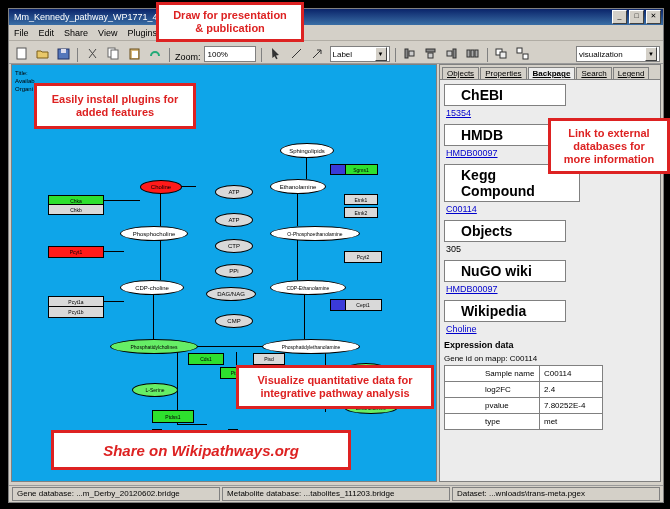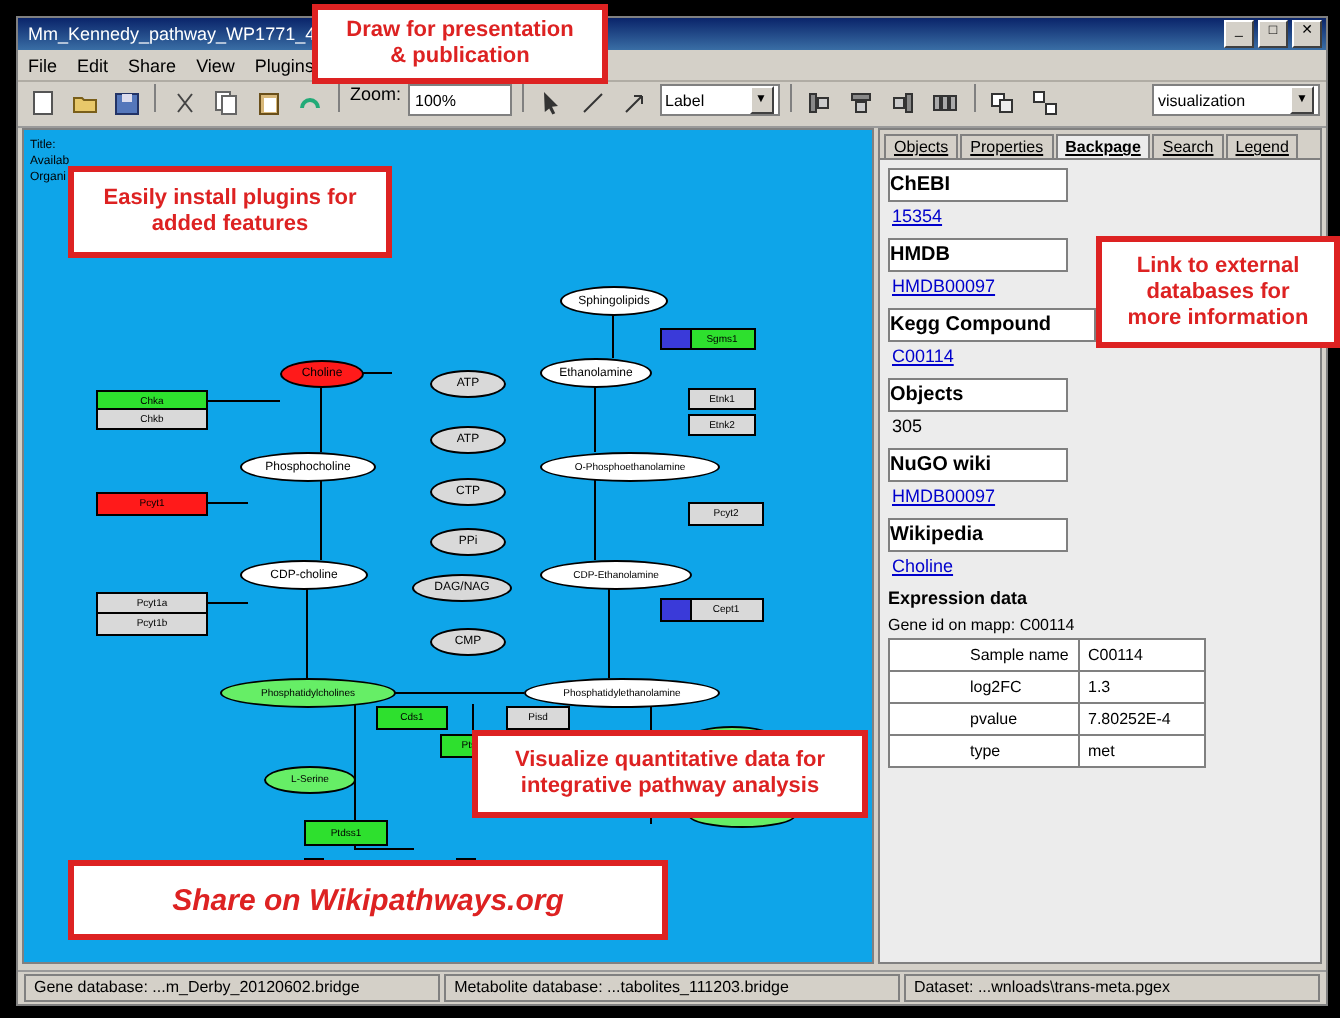--- a/index.html
+++ b/index.html
@@ -7,36 +7,36 @@
   .app{position:absolute;left:8px;top:8px;width:654px;height:493px;background:#d4d0c8;border:1px solid #808080;box-shadow:0 0 0 1px #000;}
   
   .titlebar{height:16px;background:linear-gradient(#0a246a,#3a6ea5);display:flex;align-items:center;padding:0 2px;}
   .titlebar .tname{color:#fff;font-size:9px;flex:1;padding-left:3px;overflow:hidden;white-space:nowrap;}
   .winbtns{display:flex;gap:2px;}
   .winbtn{width:13px;height:12px;background:#d4d0c8;border:1px solid #fff;border-right-color:#404040;border-bottom-color:#404040;font-size:7px;line-height:10px;text-align:center;color:#000;}
   
   .menubar{height:15px;background:#d4d0c8;display:flex;align-items:center;font-size:9px;border-bottom:1px solid #b0aca4;}
   .menubar span{padding:1px 5px;}
   
-  .toolbar{height:20px;background:#d4d0c8;display:flex;align-items:flex-start;font-size:9px;gap:3px;padding:1px 3px;border-bottom:1px solid #9a9a9a;}
+  .toolbar{height:20px;background:#d4d0c8;display:flex;align-items:flex-end;font-size:9px;gap:3px;padding:1px 3px;border-bottom:1px solid #9a9a9a;}
   .tbtn{width:16px;height:16px;background:#d4d0c8;border:1px solid #d4d0c8;display:flex;align-items:center;justify-content:center;}
   .tbtn svg{display:block;}
   .sep{width:1px;height:14px;background:#808080;margin:0 2px;}
   .zoombox{border:1px solid #808080;background:#fff;font-size:8px;padding:1px 3px;width:44px;height:12px;display:flex;align-items:center;}
   .combo{border:1px solid #808080;background:#fff;font-size:8px;height:14px;display:flex;align-items:center;padding:0 2px;}
   .combo .arrow{margin-left:auto;width:10px;height:12px;background:#d4d0c8;border:1px solid #fff;border-right-color:#404040;border-bottom-color:#404040;display:flex;align-items:center;justify-content:center;font-size:6px;}
   
   .main{position:absolute;left:0;top:53px;right:0;bottom:18px;display:flex;}
   .leftpane{position:relative;width:424px;background:#0ea5e9;border:1px solid #808080;margin:2px;overflow:hidden;}
   .rightpane{position:relative;flex:1;margin:2px 2px 2px 0;background:#d4d0c8;border:1px solid #808080;display:flex;flex-direction:column;}
   .tabs{display:flex;font-size:8px;background:#d4d0c8;height:14px;align-items:flex-end;padding-left:2px;text-decoration:underline;}
   .tab{border:1px solid #808080;border-bottom:none;background:#d4d0c8;padding:1px 4px;margin-right:1px;}
   .tab.active{background:#ececec;font-weight:bold;}
   .rcontent{flex:1;background:#ececec;border-top:1px solid #808080;overflow:hidden;padding:4px;}
-  .secbox{border:1px solid #808080;background:#fff;font-weight:bold;font-size:10px;padding:2px 0;margin-bottom:2px;width:88px;}
+  .secbox{border:1px solid #808080;background:#fff;font-weight:bold;font-size:14px;padding:2px 16px;margin-bottom:2px;width:88px;}
   .link{color:#0000cc;text-decoration:underline;font-size:9px;margin:0 0 6px 2px;display:block;}
   .plain{font-size:9px;margin:0 0 6px 2px;display:block;}
   .exprtitle{font-size:9px;font-weight:bold;margin:4px 0 4px 0;}
   .geneid{font-size:8px;margin-bottom:2px;}
   table.exp{border-collapse:collapse;font-size:8px;background:#fff;}
   table.exp td{border:1px solid #808080;padding:1px 4px;height:13px;}
   table.exp td.k{width:50px;padding-left:40px;}
   table.exp td.v{width:54px;}
   
   .status{position:absolute;left:0;right:0;bottom:0;height:16px;background:#d4d0c8;font-size:8px;display:flex;align-items:center;padding:0 3px;border-top:1px solid #9a9a9a;}
@@ -265,21 +265,21 @@
       </div>
 
       <div class="callout" style="left:22px;top:18px;width:144px;height:34px">
         <span style="white-space:pre-line">Easily install plugins for
 added features</span>
       </div>
       <div class="callout" style="left:224px;top:300px;width:180px;height:32px">
         <span style="white-space:pre-line">Visualize quantitative data  for
 integrative pathway analysis</span>
       </div>
-      <div class="callout wikicallout" style="left:22px;top:365px;width:282px;height:28px">
+      <div class="callout wikicallout" style="left:39px;top:365px;width:282px;height:28px">
         <span>Share on Wikipathways.org</span>
       </div>
     </div>
 
     <div class="rightpane">
       <div class="tabs">
         <div class="tab">Objects</div>
         <div class="tab">Properties</div>
         <div class="tab active">Backpage</div>
         <div class="tab">Search</div>
@@ -307,21 +307,21 @@
         <div class="exprtitle">Expression data</div>
         <div class="geneid">Gene id on mapp: C00114</div>
         <table class="exp">
           <tbody>
               <tr>
             <td class="k">Sample name</td>
             <td class="v">C00114</td>
           </tr>
           <tr>
             <td class="k">log2FC</td>
-            <td class="v">1.3</td>
+            <td class="v">2.4</td>
           </tr>
           <tr>
             <td class="k">pvalue</td>
             <td class="v">7.80252E-4</td>
           </tr>
           <tr>
             <td class="k">type</td>
             <td class="v">met</td>
           </tr>
         </tbody>

